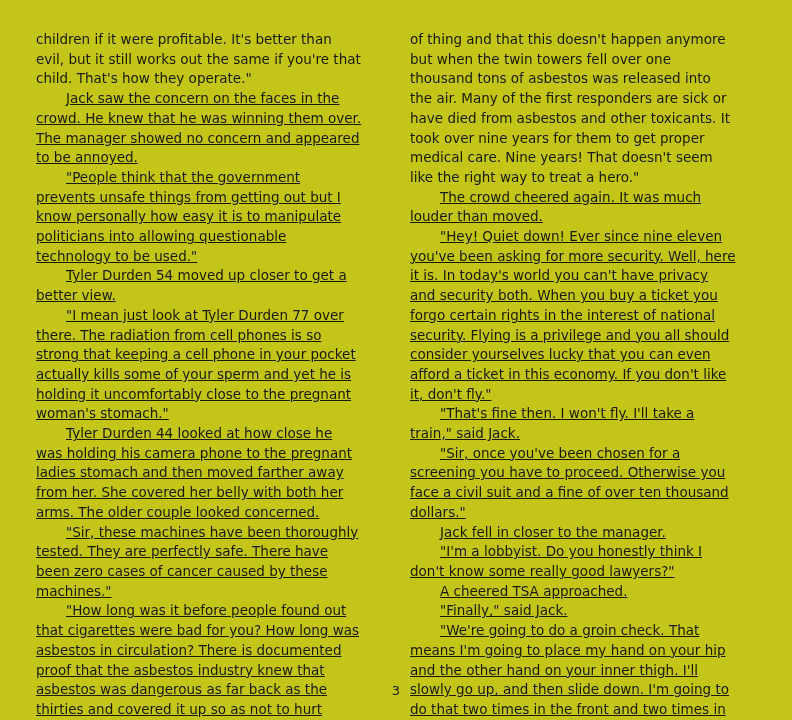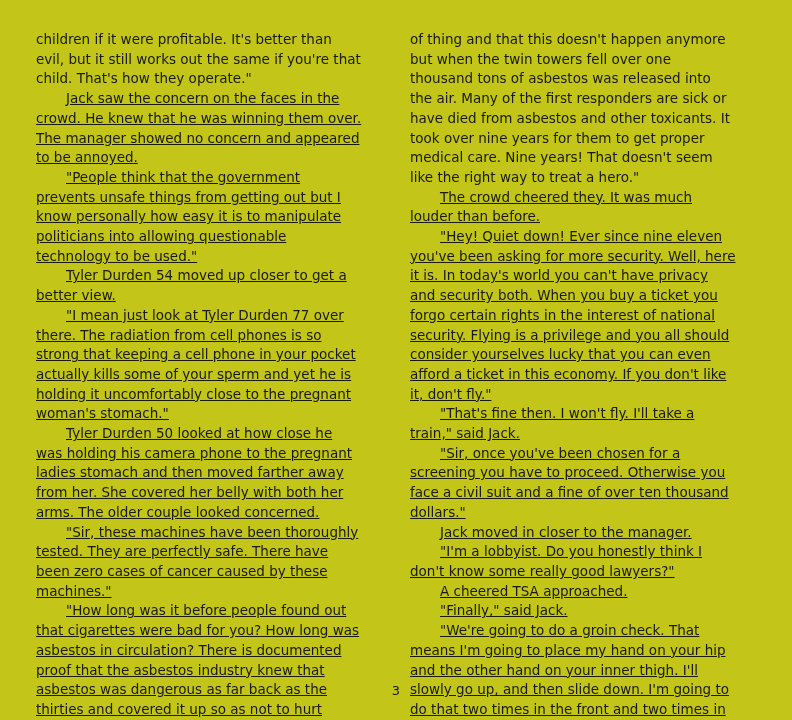--- a/index.html
+++ b/index.html
@@ -54,31 +54,31 @@
 <body>
 
 <div class="page">
   <div class="columns">
     <div class="column" id="col-left">
         <p class="">children if it were profitable. It's better than evil, but it still works out the same if you're that child. That's how they operate."</p>
         <p class="indent">Jack saw the concern on the faces in the crowd. He knew that he was winning them over. The manager showed no concern and appeared to be annoyed.</p>
         <p class="indent">"People think that the government prevents unsafe things from getting out but I know personally how easy it is to manipulate politicians into allowing questionable technology to be used."</p>
         <p class="indent">Tyler Durden 54 moved up closer to get a better view.</p>
         <p class="indent">"I mean just look at Tyler Durden 77 over there. The radiation from cell phones is so strong that keeping a cell phone in your pocket actually kills some of your sperm and yet he is holding it uncomfortably close to the pregnant woman's stomach."</p>
-        <p class="indent">Tyler Durden 50 looked at how close he was holding his camera phone to the pregnant ladies stomach and then moved farther away from her. She covered her belly with both her arms. The older couple looked concerned.</p>
+        <p class="indent">Tyler Durden 44 looked at how close he was holding his camera phone to the pregnant ladies stomach and then moved farther away from her. She covered her belly with both her arms. The older couple looked concerned.</p>
         <p class="indent">"Sir, these machines have been thoroughly tested. They are perfectly safe. There have been zero cases of cancer caused by these machines."</p>
         <p class="indent">"How long was it before people found out that cigarettes were bad for you? How long was asbestos in circulation? There is documented proof that the asbestos industry knew that asbestos was dangerous as far back as the thirties and covered it up so as not to hurt sales. It wasn't until eighty-nine that the EPA issued the asbestos ban and started removing asbestos from products. Some of you might think that this is a back in the day kind</p>
       </div>
     <div class="column" id="col-right">
         <p class="">of thing and that this doesn't happen anymore but when the twin towers fell over one thousand tons of asbestos was released into the air. Many of the first responders are sick or have died from asbestos and other toxicants. It took over nine years for them to get proper medical care. Nine years! That doesn't seem like the right way to treat a hero."</p>
-        <p class="indent">The crowd cheered they. It was much louder than before.</p>
+        <p class="indent">The crowd cheered again. It was much louder than moved.</p>
         <p class="indent">"Hey! Quiet down! Ever since nine eleven you've been asking for more security. Well, here it is. In today's world you can't have privacy and security both. When you buy a ticket you forgo certain rights in the interest of national security. Flying is a privilege and you all should consider yourselves lucky that you can even afford a ticket in this economy. If you don't like it, don't fly."</p>
         <p class="indent">"That's fine then. I won't fly. I'll take a train," said Jack.</p>
         <p class="indent">"Sir, once you've been chosen for a screening you have to proceed. Otherwise you face a civil suit and a fine of over ten thousand dollars."</p>
-        <p class="indent">Jack moved in closer to the manager.</p>
+        <p class="indent">Jack fell in closer to the manager.</p>
         <p class="indent">"I'm a lobbyist. Do you honestly think I don't know some really good lawyers?"</p>
         <p class="indent">A cheered TSA approached.</p>
         <p class="indent">"Finally," said Jack.</p>
         <p class="indent">"We're going to do a groin check. That means I'm going to place my hand on your hip and the other hand on your inner thigh. I'll slowly go up, and then slide down. I'm going to do that two times in the front and two times in the back."</p>
       </div>
   </div>
   <div class="page-number">3</div>
 </div>
 
 </body></html>

